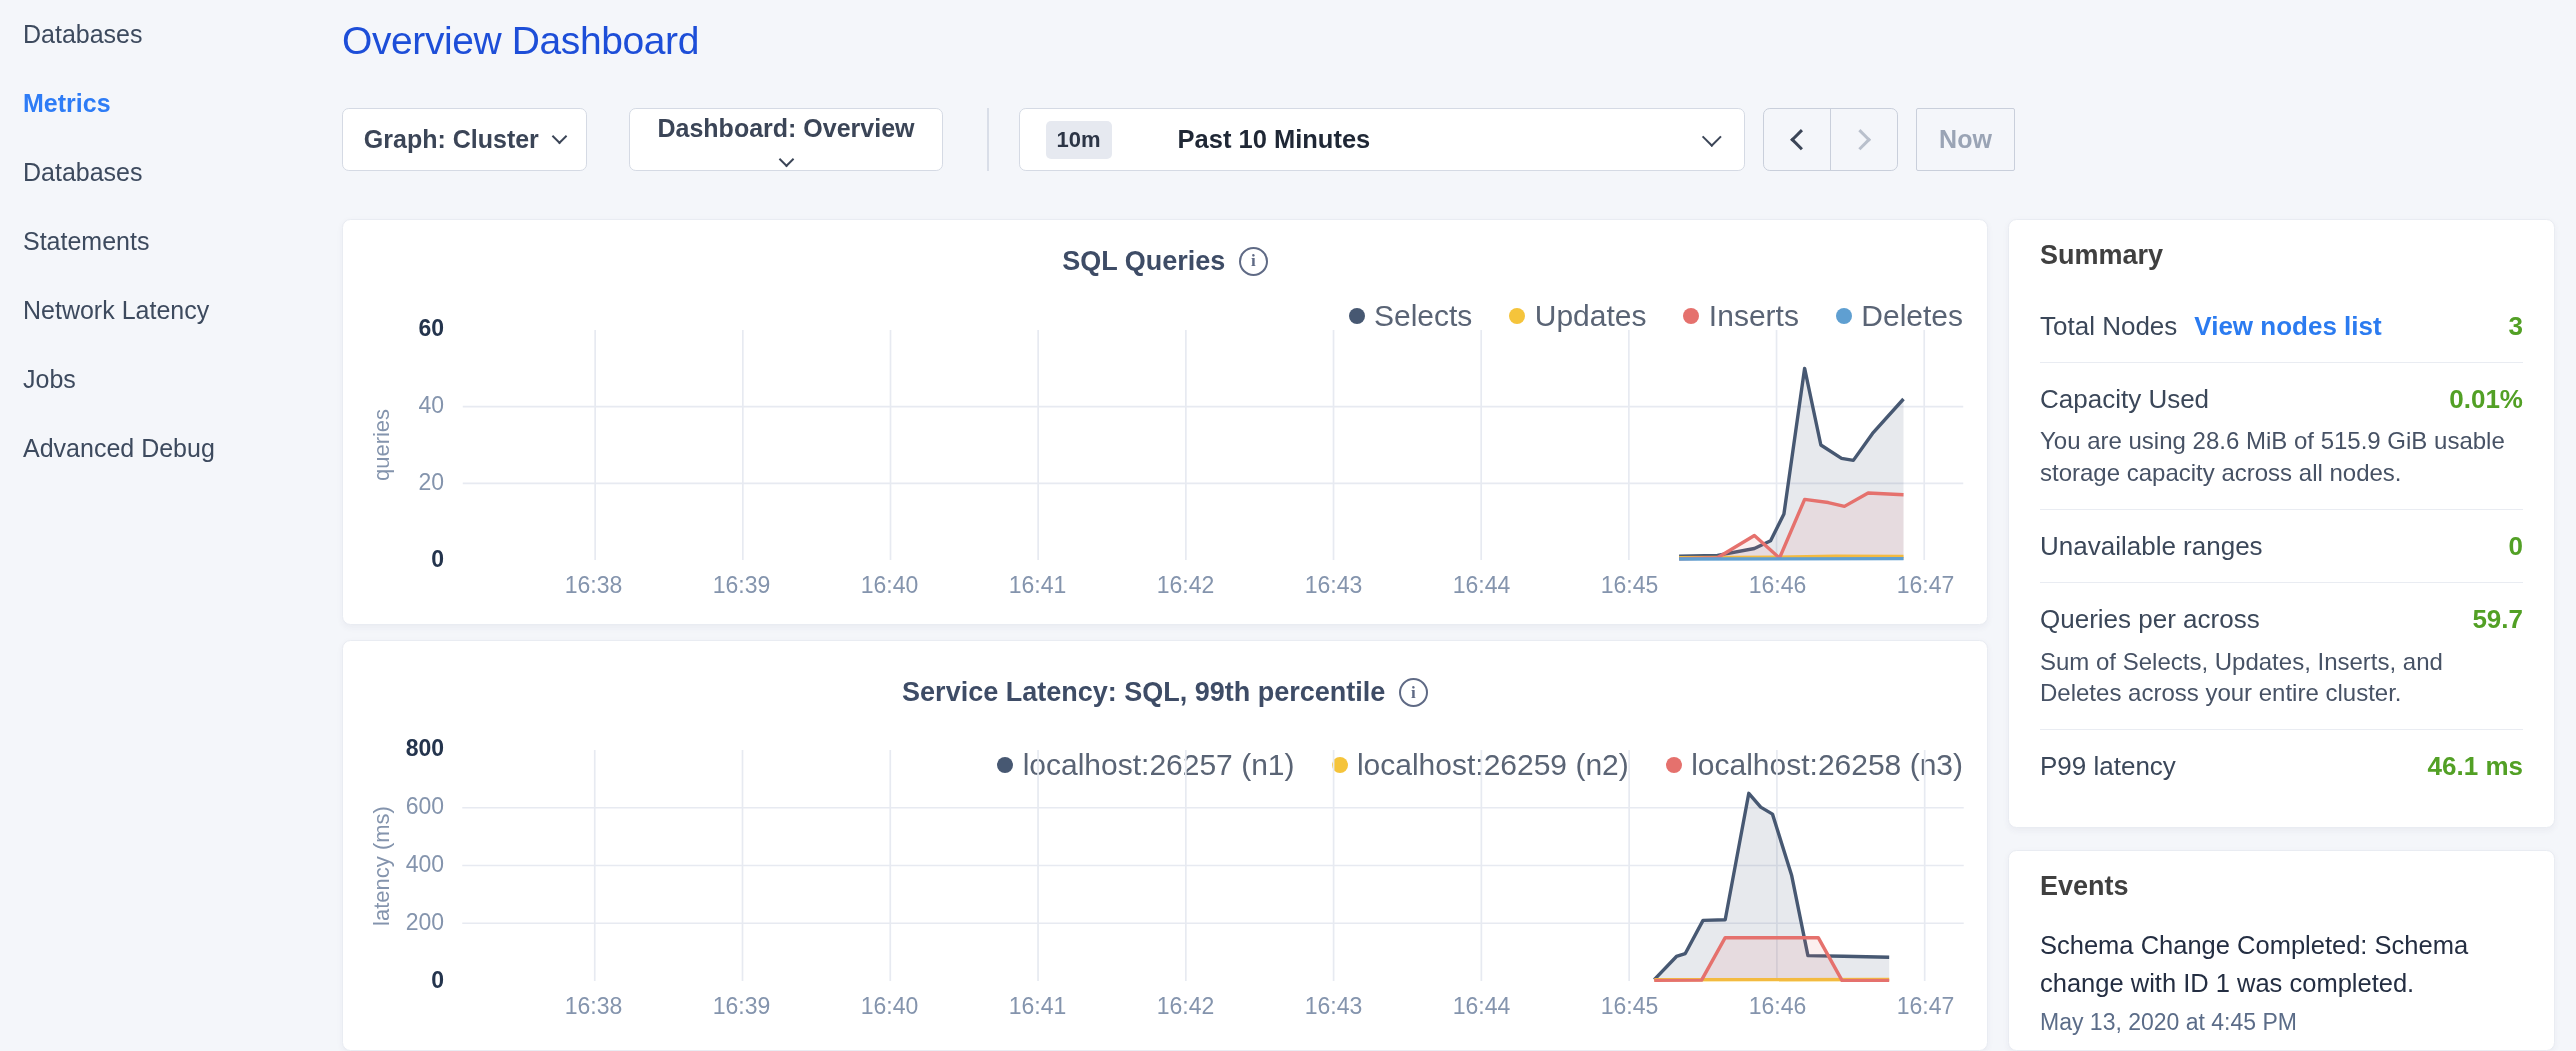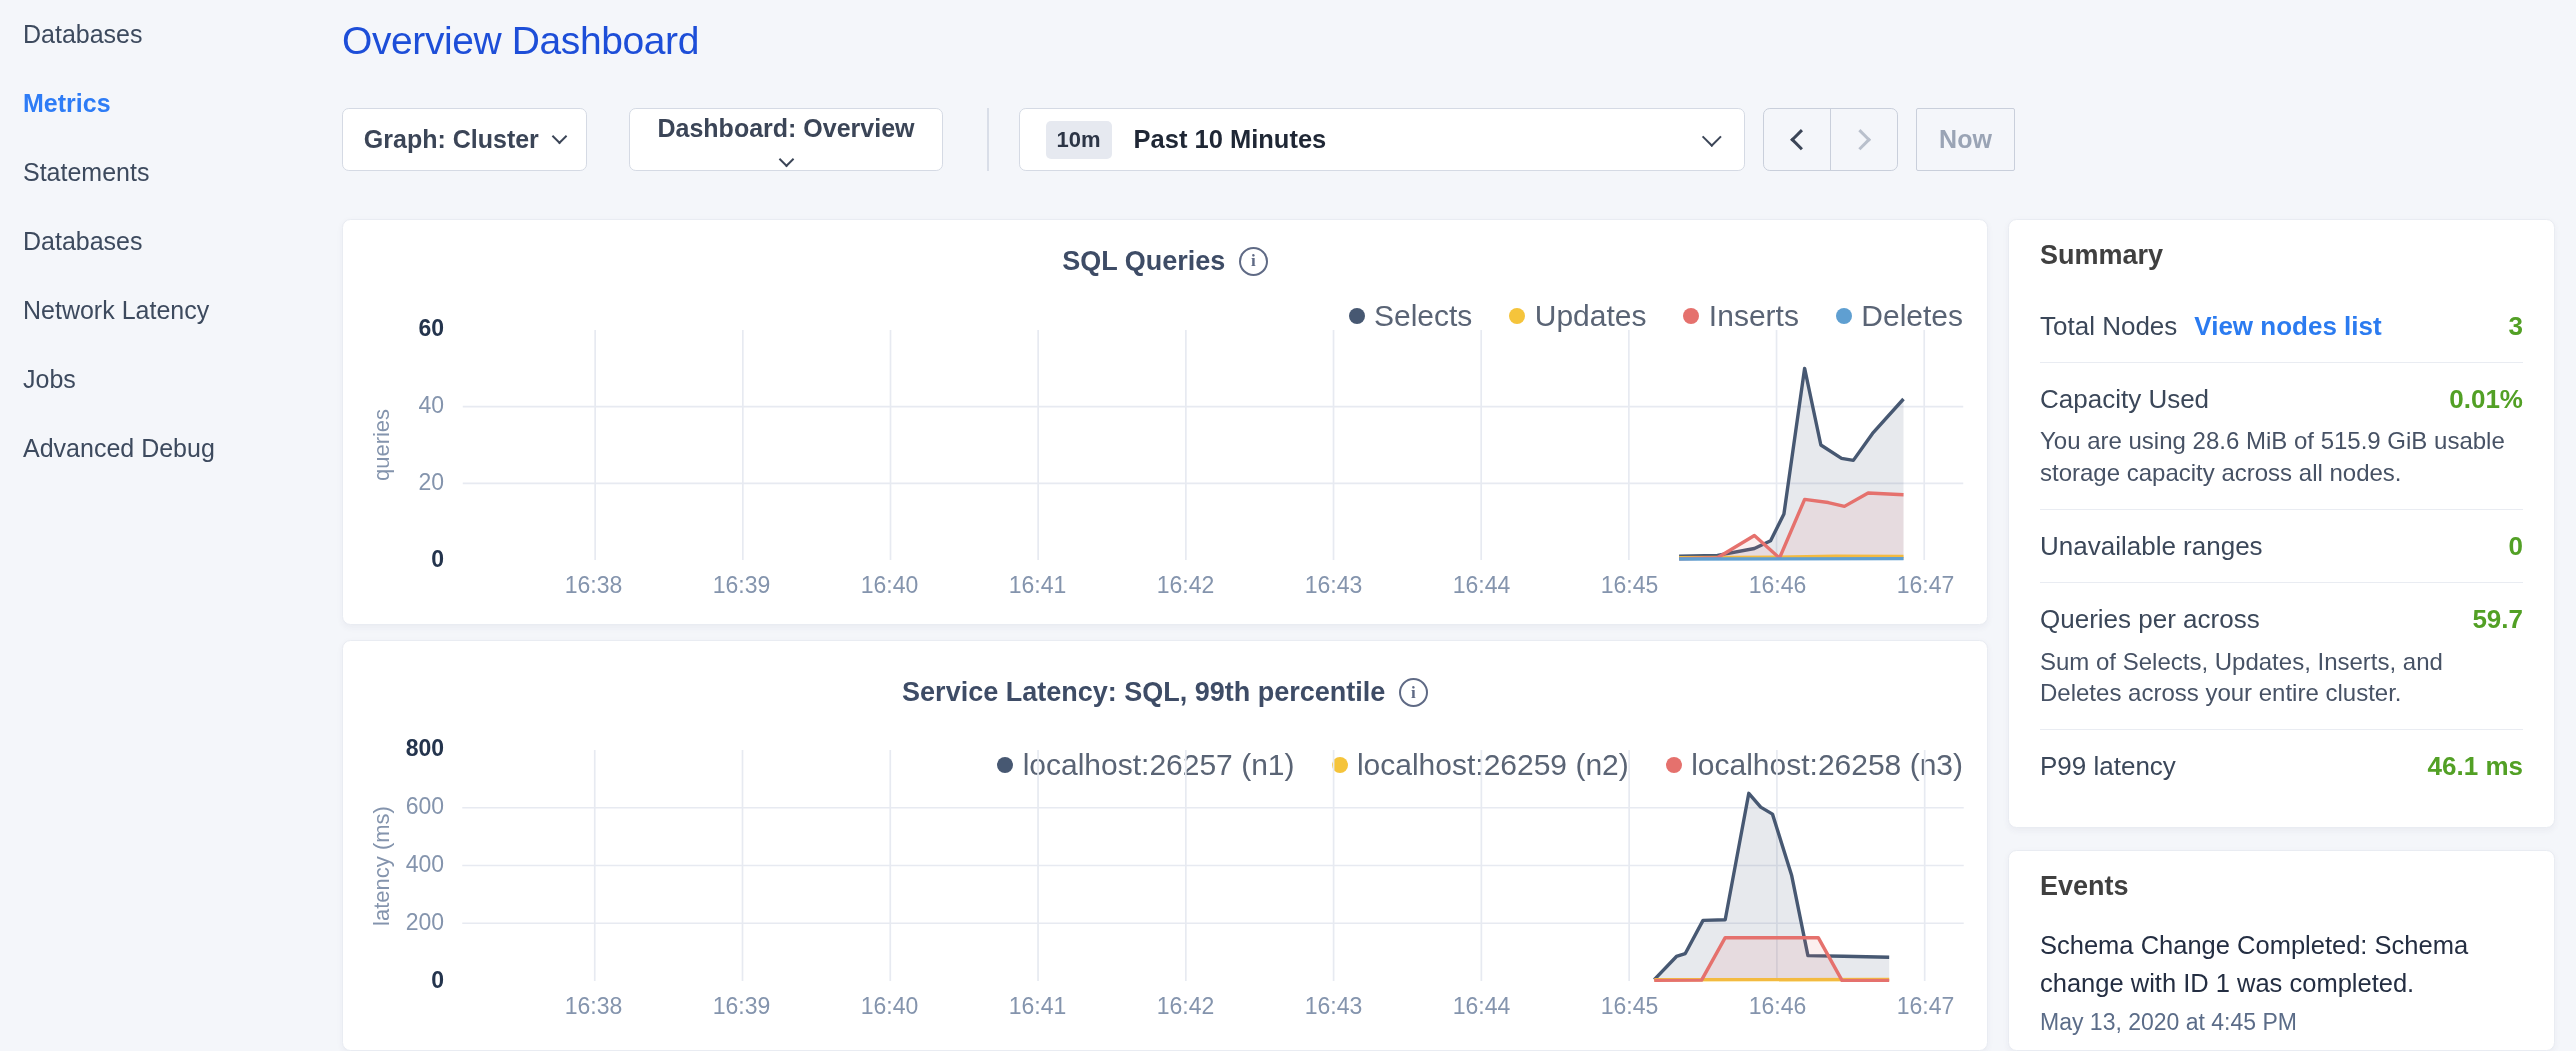--- a/index.html
+++ b/index.html
@@ -19,21 +19,21 @@
   .ctrl{position:absolute;top:108px;height:63px;background:#ffffff;border:1.7px solid #d5dae4;border-radius:6.8px;
         display:flex;align-items:center;justify-content:center;gap:15.3px;font-size:25px;font-weight:700;color:#3b4557;cursor:pointer;}
   .chev{display:inline-block;border-right:2.6px solid currentColor;border-bottom:2.6px solid currentColor;
         transform:rotate(45deg);width:11px;height:11px;margin-top:-5.1px;}
   .chev.thin{border-width:2.1px;width:13.6px;height:13.6px;}
   .chev.left{transform:rotate(135deg);border-width:3.8px;width:15.3px;height:15.3px;margin:0 0 0 6.8px;}
   .chev.right{transform:rotate(-45deg);border-width:3.8px;width:15.3px;height:15.3px;margin:0 6.8px 0 0;}
   .vdivider{position:absolute;left:987px;top:108px;width:1.7px;height:63px;background:#d9dee8;}
 
   .timebox{position:absolute;left:1019px;top:108px;width:726px;height:63px;background:#fff;
-           border:1.7px solid #d5dae4;border-radius:6.8px;display:flex;align-items:center;padding:0 25.5px;cursor:pointer;}
+           border:1.7px solid #d5dae4;border-radius:6.8px;display:flex;align-items:center;padding:0 25.5px;cursor:pointer;gap:44px;}
   .timebadge{background:#e6e9f0;border-radius:5.1px;padding:6px 11px;font-size:22px;font-weight:700;color:#2c3546;}
   .timelabel{margin-left:22px;font-size:25.5px;font-weight:700;color:#1f2735;}
   .timebox .chev{margin-left:auto;color:#3b4557;}
 
   .pager{position:absolute;left:1763px;top:108px;width:135px;height:63px;border:1.7px solid #c9cfdb;border-radius:6.8px;display:flex;}
   .pager-half{flex:1;display:flex;align-items:center;justify-content:center;cursor:pointer;}
   .pager-half + .pager-half{border-left:1.7px solid #c9cfdb;}
   .pager-prev{color:#3b4557;}
   .pager-next{color:#b9c0cc;}
   .now-btn{position:absolute;left:1916px;top:108px;width:99px;height:63px;border:1.7px solid #c9cfdb;border-radius:2px;
@@ -79,22 +79,22 @@
   .event-time{margin-top:6.8px;font-size:23px;color:#5b6c88;}
 </style>
 </head>
 <body>
 
 <div class="page">
 
   <div class="sidebar" id="sidebar">
       <div class="side-item">Databases</div>
       <div class="side-item active">Metrics</div>
+      <div class="side-item">Databases</div>
       <div class="side-item">Statements</div>
-      <div class="side-item">Databases</div>
       <div class="side-item">Network Latency</div>
       <div class="side-item">Jobs</div>
       <div class="side-item">Advanced Debug</div>
     </div>
 
   <div class="page-title">Overview Dashboard</div>
 
   <div class="ctrl" style="left:342px;width:245px;">
     <span>Graph: Cluster</span>
     <span class="chev"></span>

